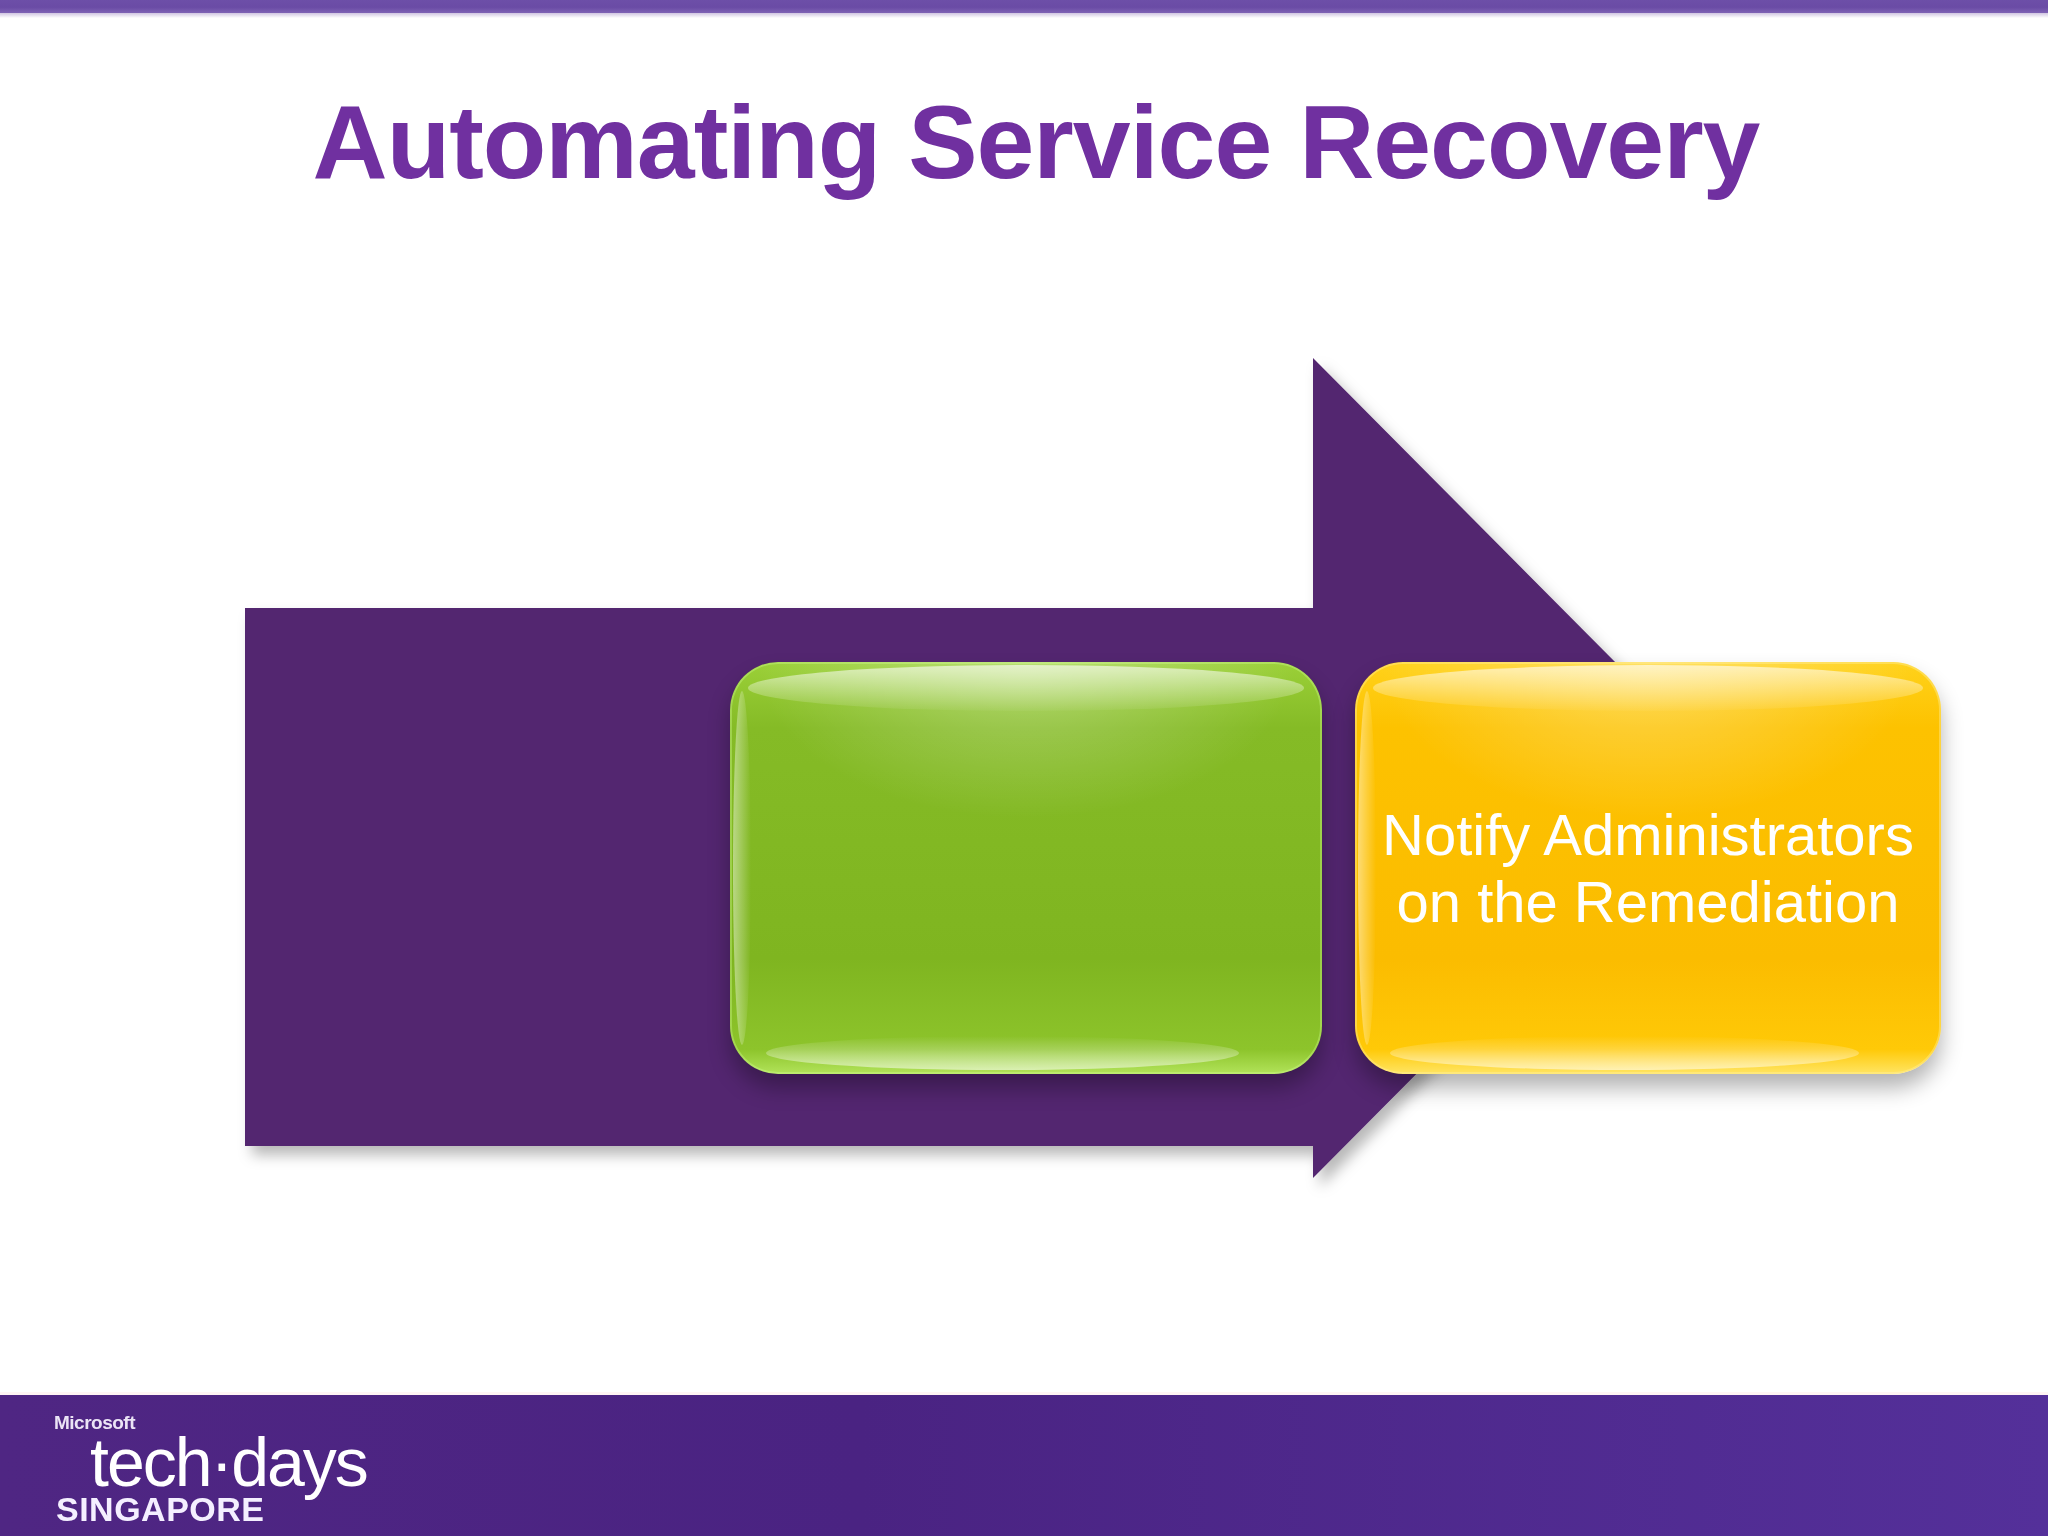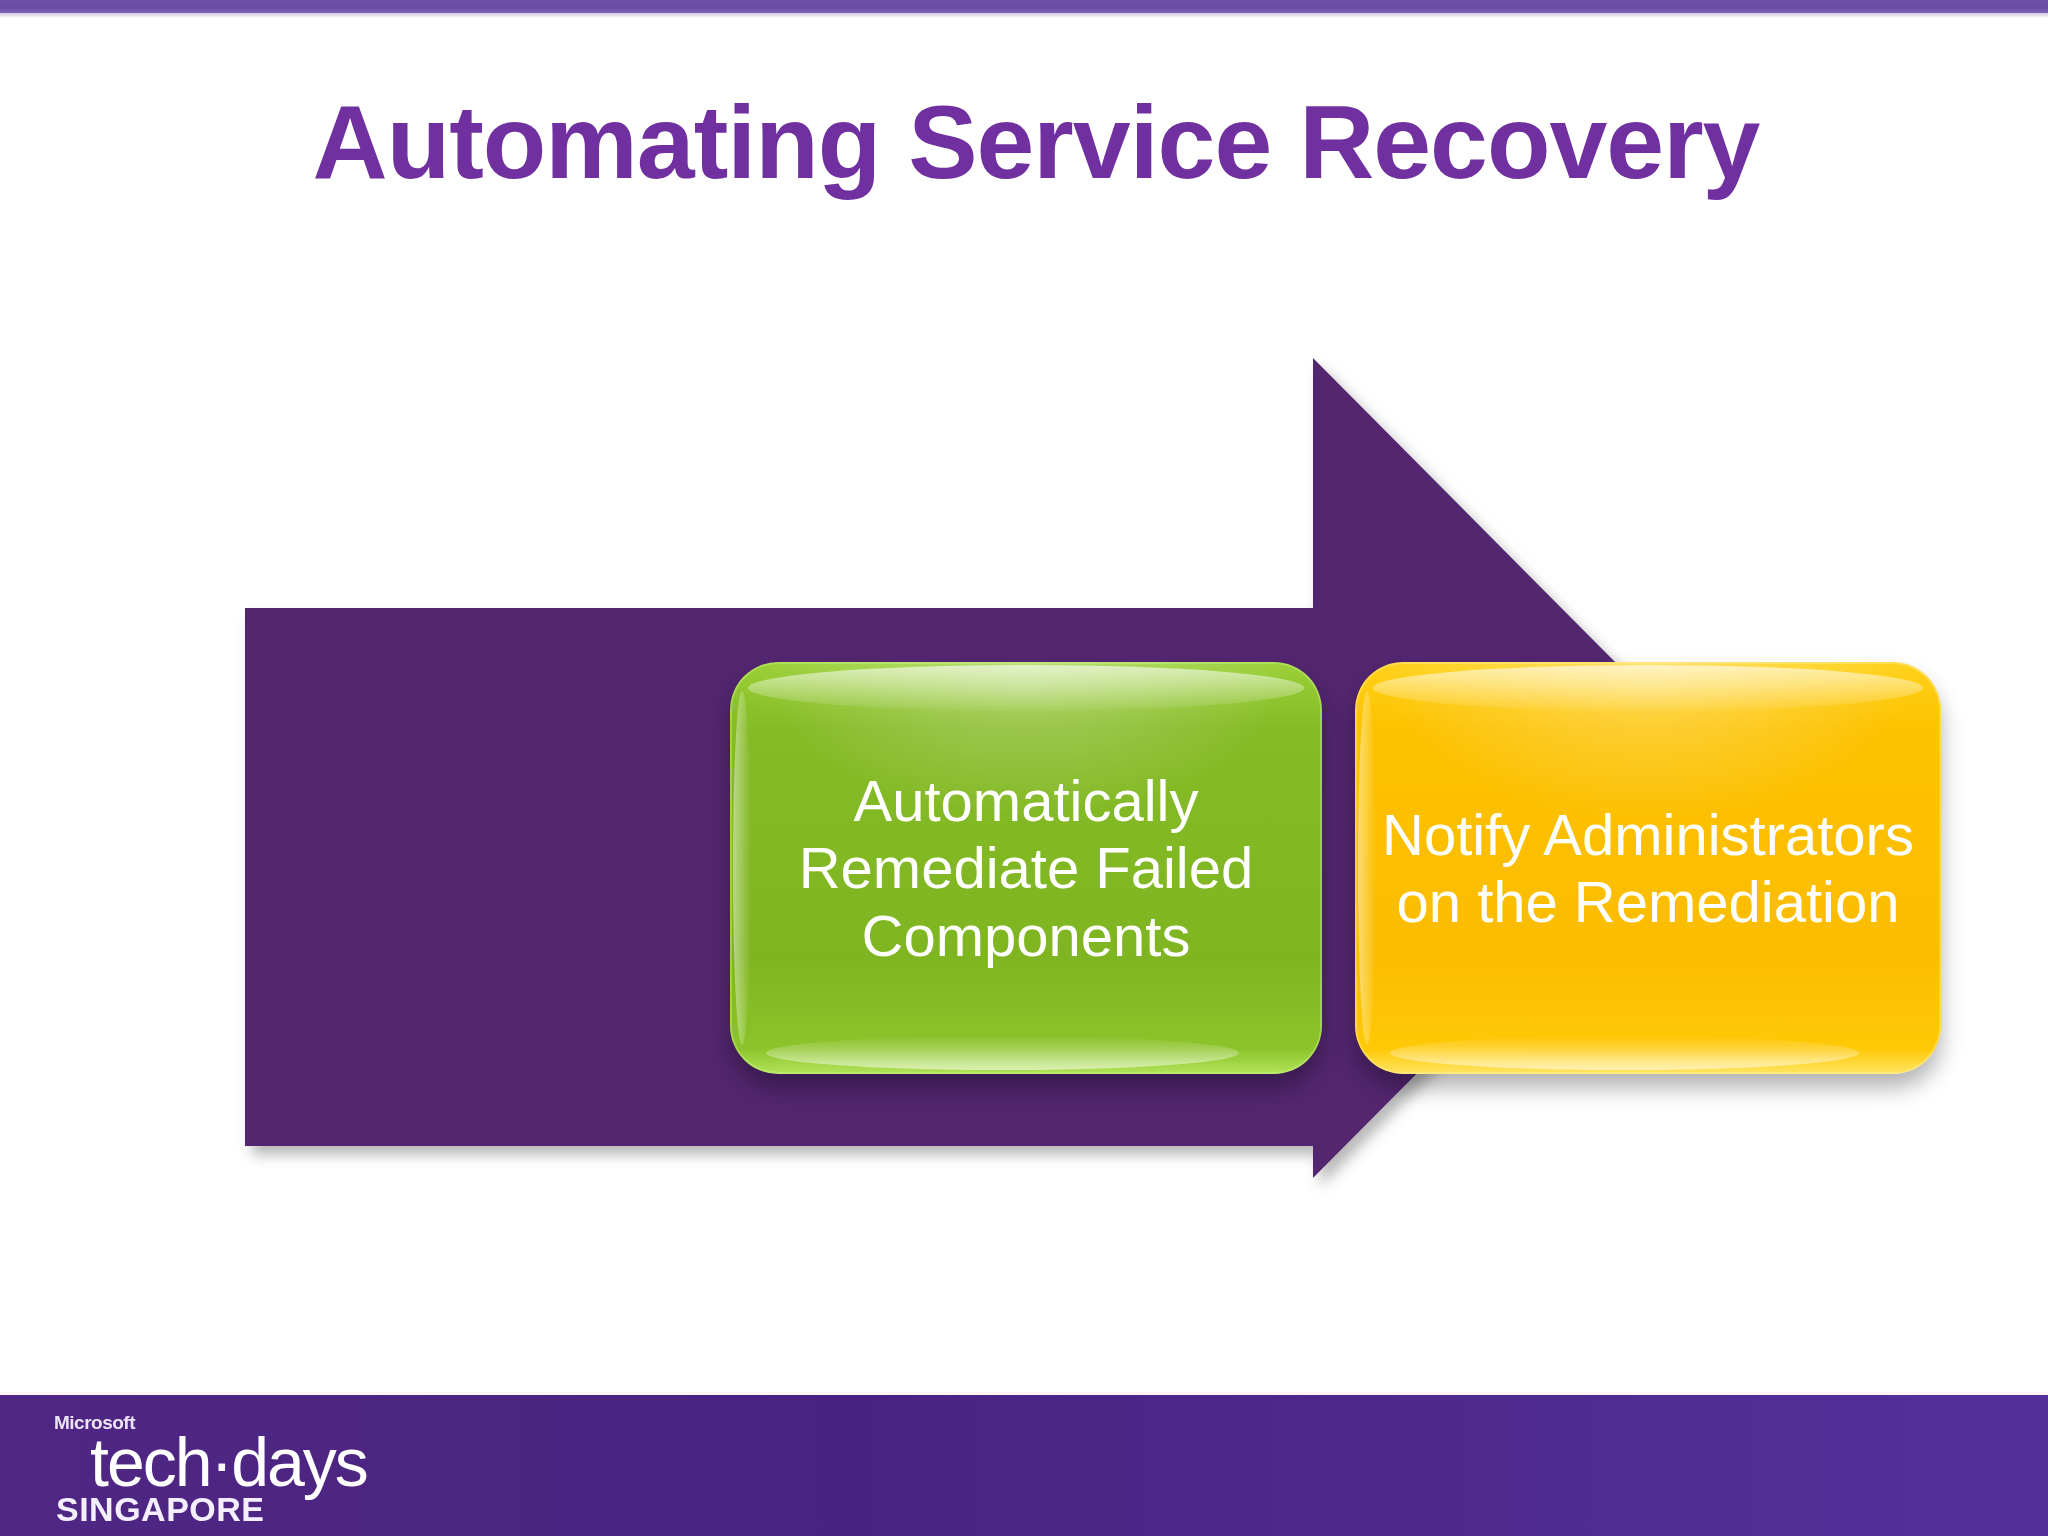--- a/index.html
+++ b/index.html
@@ -221,21 +221,20 @@
       </defs>
       <polygon points="245,608 1313,608 1313,358 1623,670 1623,866 1313,1178 1313,1146 245,1146" fill="#53276F" filter="url(#arrowShadow)"></polygon>
     </svg>
   </div>
 
 
   <div class="box" id="box-remediate">
     <span class="gloss-top"></span>
     <span class="gloss-left"></span>
     <span class="gloss-bottom"></span>
-    <span class="label">Automatically Remediate Failed Components</span>
   </div>
 
   <div class="box" id="box-notify">
     <span class="gloss-top"></span>
     <span class="gloss-left"></span>
     <span class="gloss-bottom"></span>
     <span class="label">Notify Administrators on the Remediation</span>
   </div>
 
   <div class="footer-hairline"></div>

